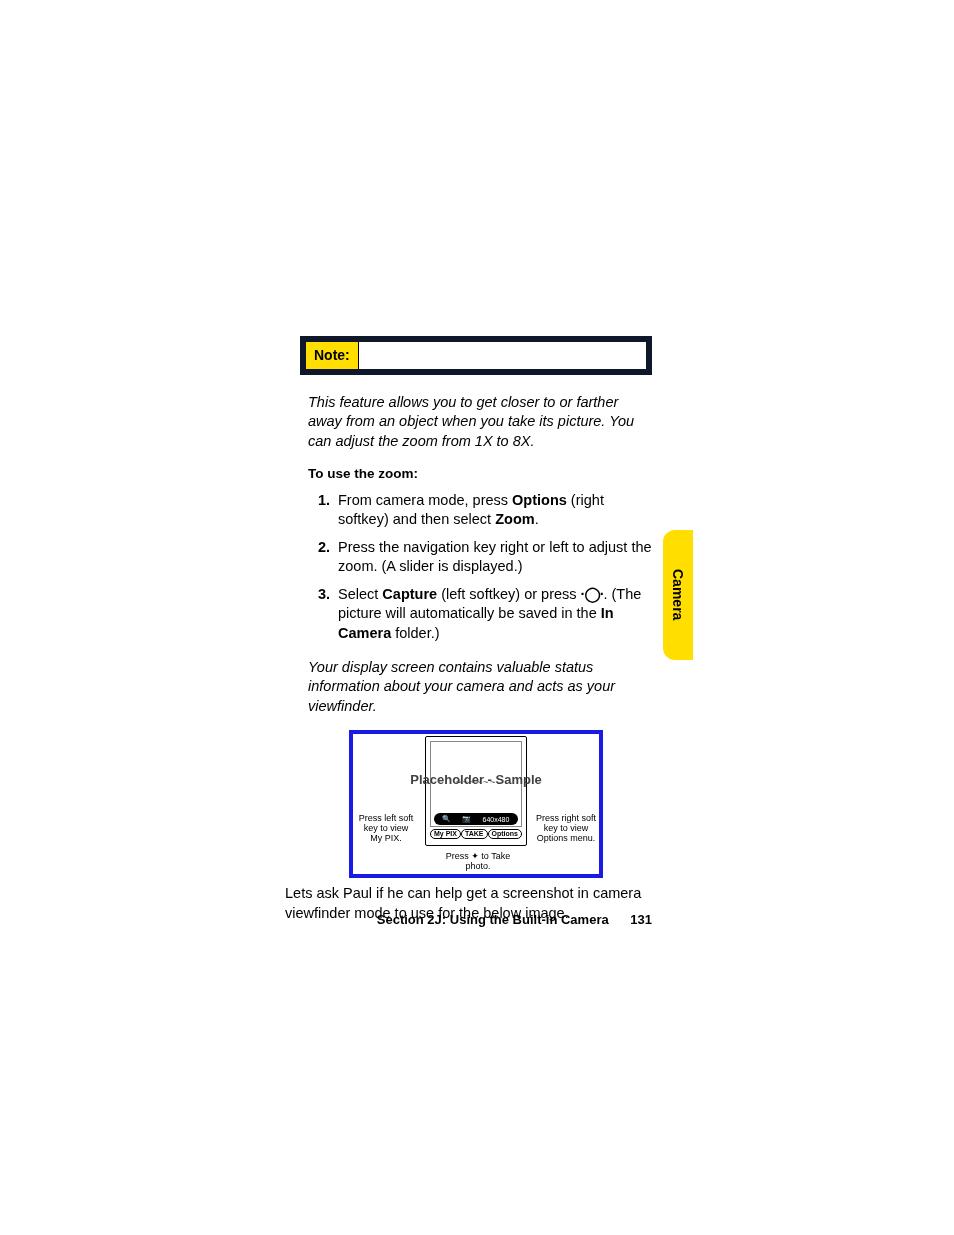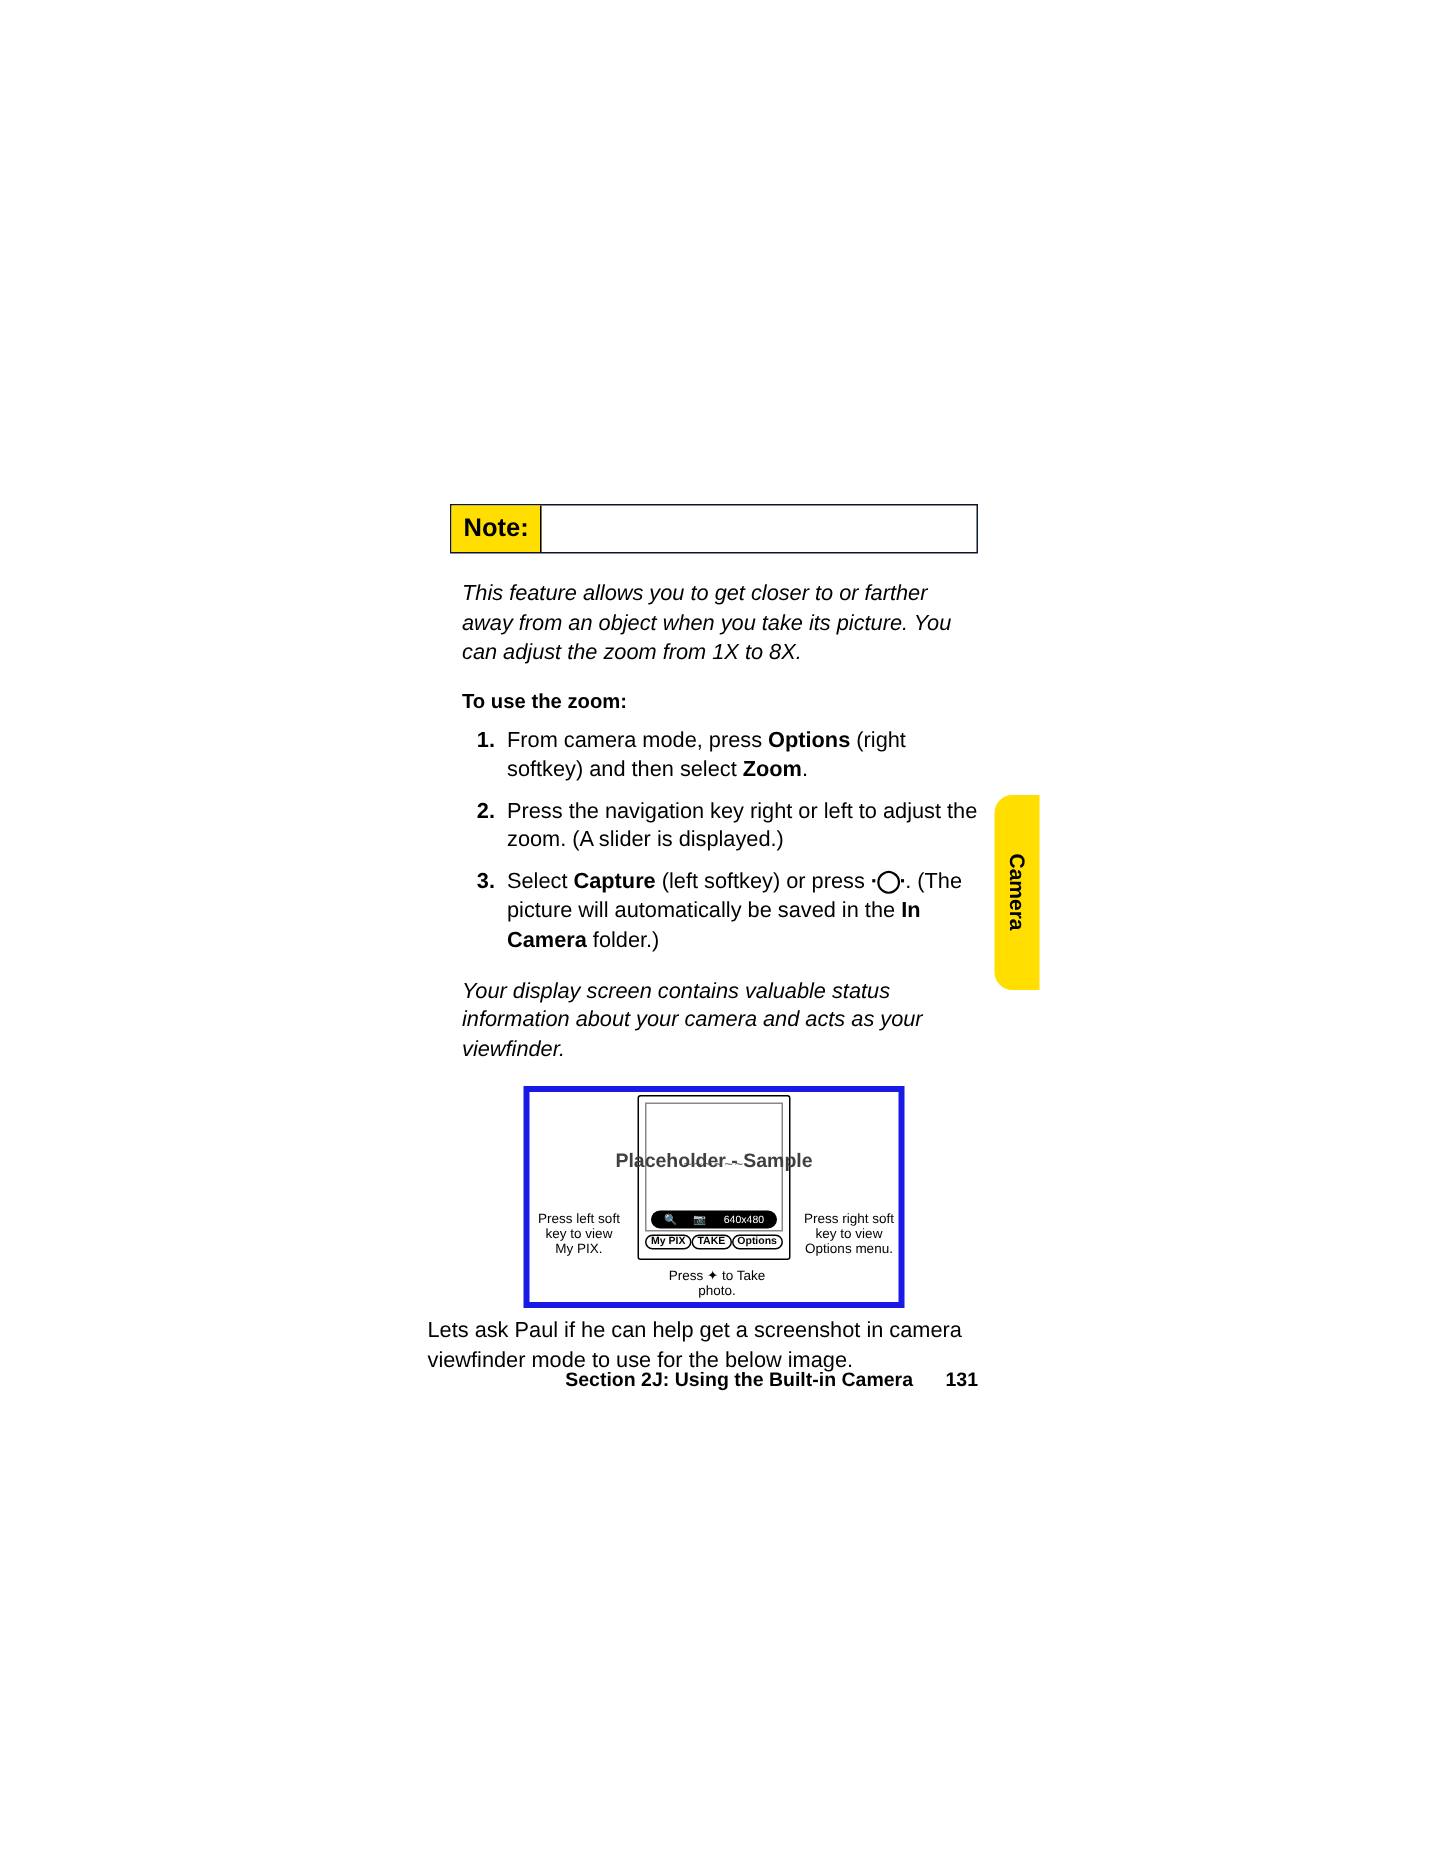--- a/index.html
+++ b/index.html
@@ -19,22 +19,22 @@
     height: 1235px;
   }
   .content {
     position: absolute;
     left: 300px;
     top: 336px;
     width: 352px;
   }
   .note-box {
     display: flex;
-    border: 1px solid #0f172a;
-    font-size: 17px;
+    border: 6px solid #0f172a;
+    font-size: 14px;
     line-height: 1.35;
     margin-bottom: 18px;
   }
   .note-label {
     background: #ffde00;
     font-weight: 700;
     padding: 4px 8px 4px 8px;
     border-right: 1px solid #000;
     white-space: nowrap;
   }

